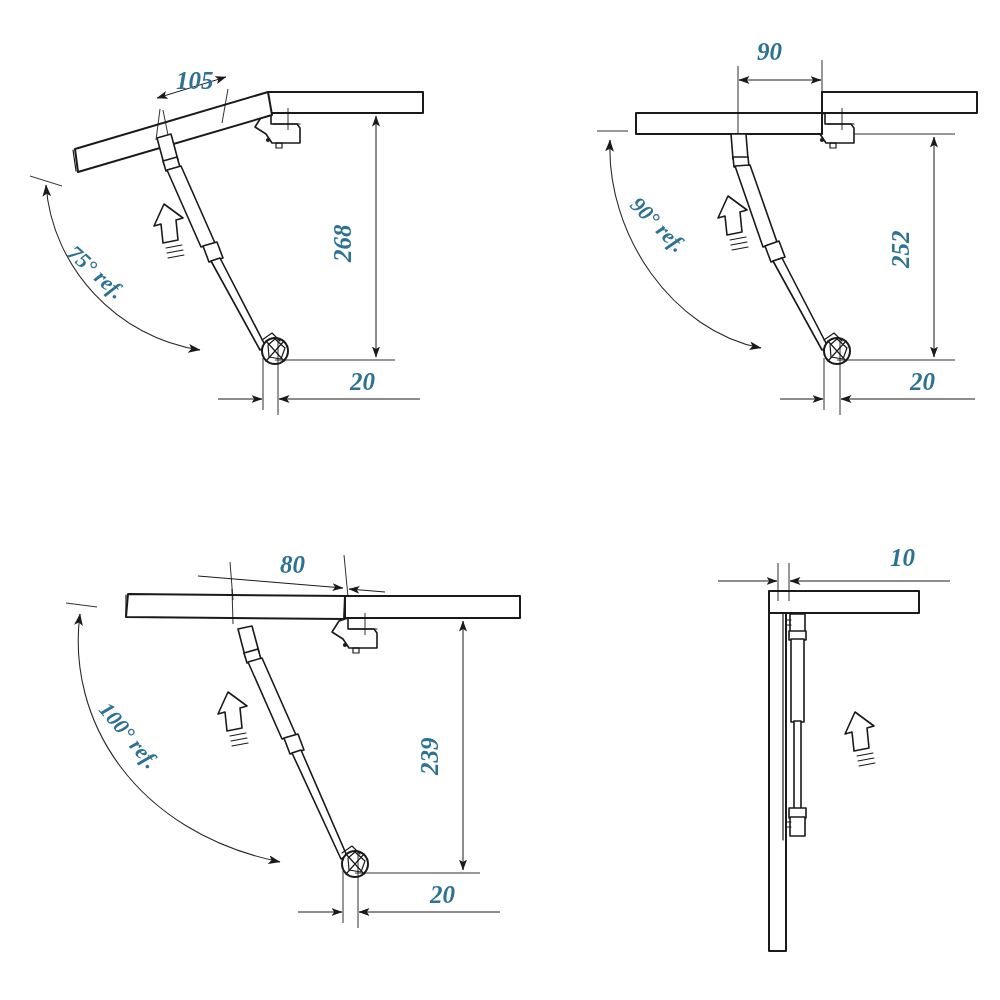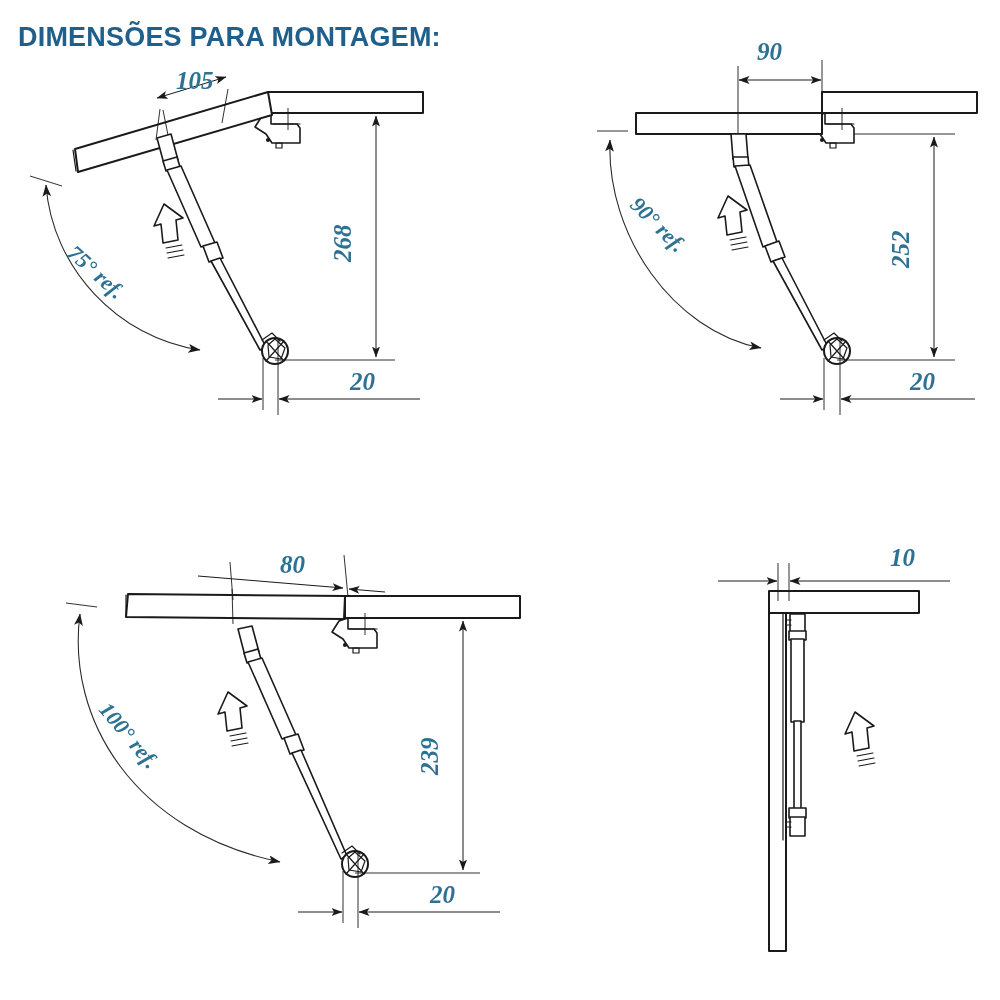--- a/index.html
+++ b/index.html
@@ -59,21 +59,20 @@
     font-weight: bold;
     font-size: 22px;
     fill: #2d7193;
   }
 </style>
 </head>
 <body>
 
 <div id="page">
 
-  <div id="page-title">DIMENSÕES PARA MONTAGEM:</div>
 
   <svg class="diagram" viewBox="0 0 1000 1000" xmlns="http://www.w3.org/2000/svg">
 
     <defs>
       <marker id="ah" markerWidth="11" markerHeight="8" refX="10.5" refY="4" orient="auto">
         <path d="M0,0 L11,4 L0,8 L2.6,4 Z" class="ahead"></path>
       </marker>
       <marker id="ahr" markerWidth="11" markerHeight="8" refX="0.5" refY="4" orient="auto">
         <path d="M11,0 L0,4 L11,8 L8.4,4 Z" class="ahead"></path>
       </marker>

